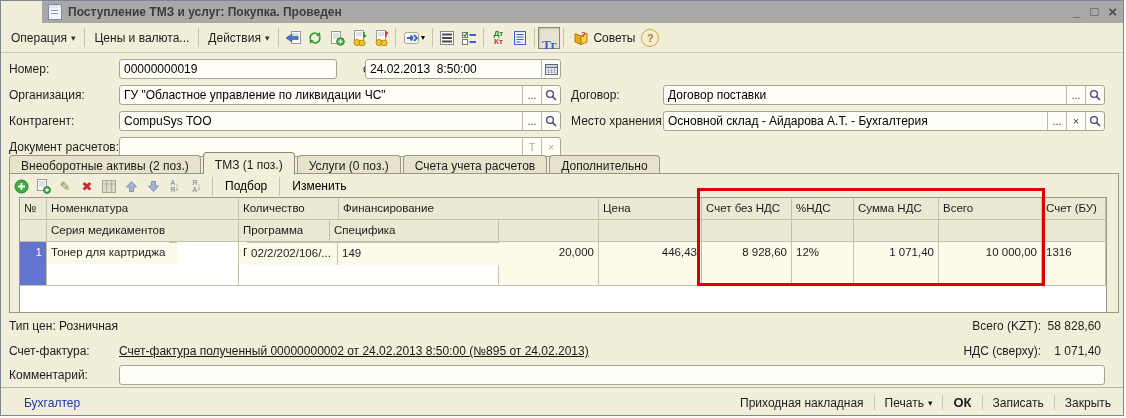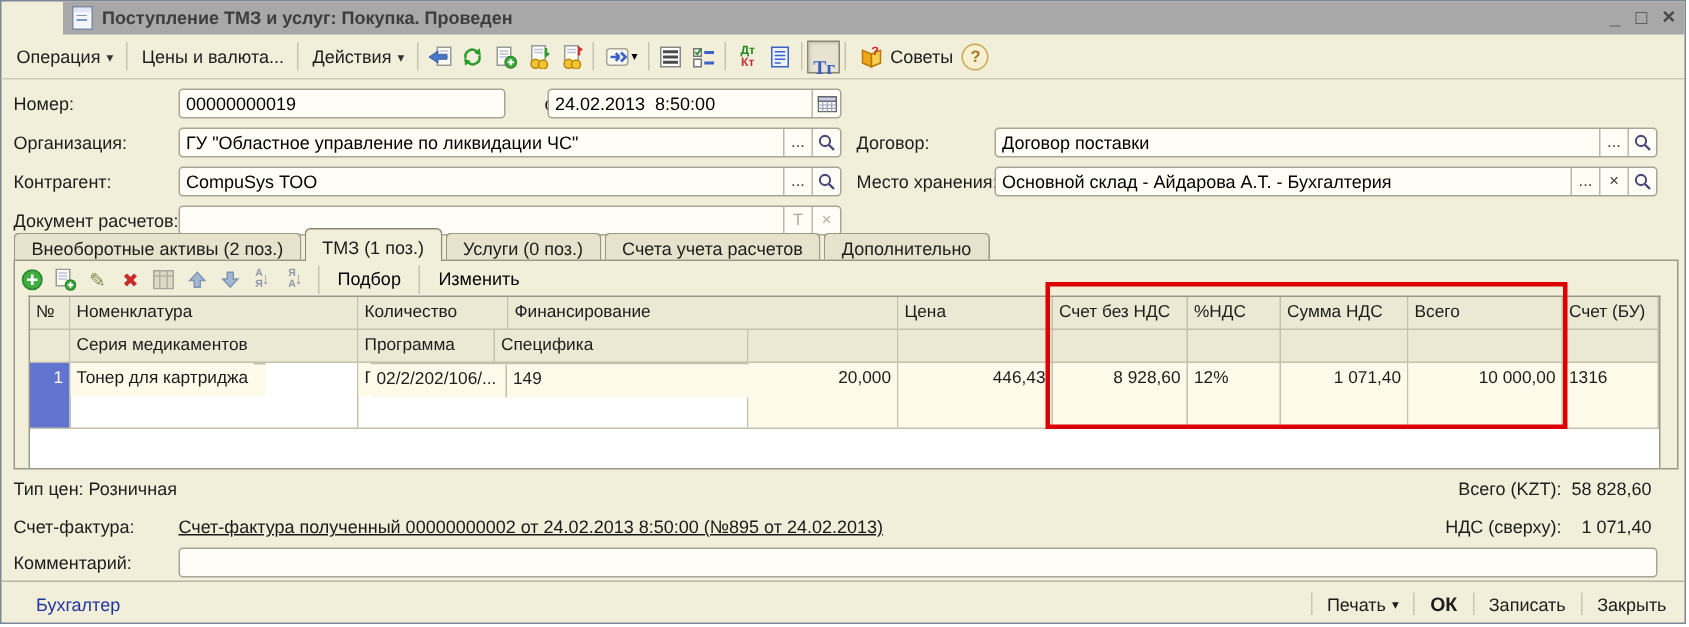--- a/index.html
+++ b/index.html
@@ -427,20 +427,21 @@
 
   <span class="flabel" style="left:8px;top:364px;">Комментарий:</span>
   <div class="field" style="left:118px;top:364px;width:986px;">
     <input style="">
   </div>
 
   <div class="sbar-line"></div>
   <div class="sbar">
     <span class="user">Бухгалтер</span>
     <span class="sbar-right">
+      <button class="sbtn">Приходная накладная</button>
       <span class="vsep2"></span>
       <button class="sbtn">
         <span>Печать</span>
           <span class="arr" style="font-size:9px;">▾</span>
       </button>
       <span class="vsep2"></span>
       <button class="sbtn okb">ОК</button>
       <span class="vsep2"></span>
       <button class="sbtn">Записать</button>
       <span class="vsep2"></span>

